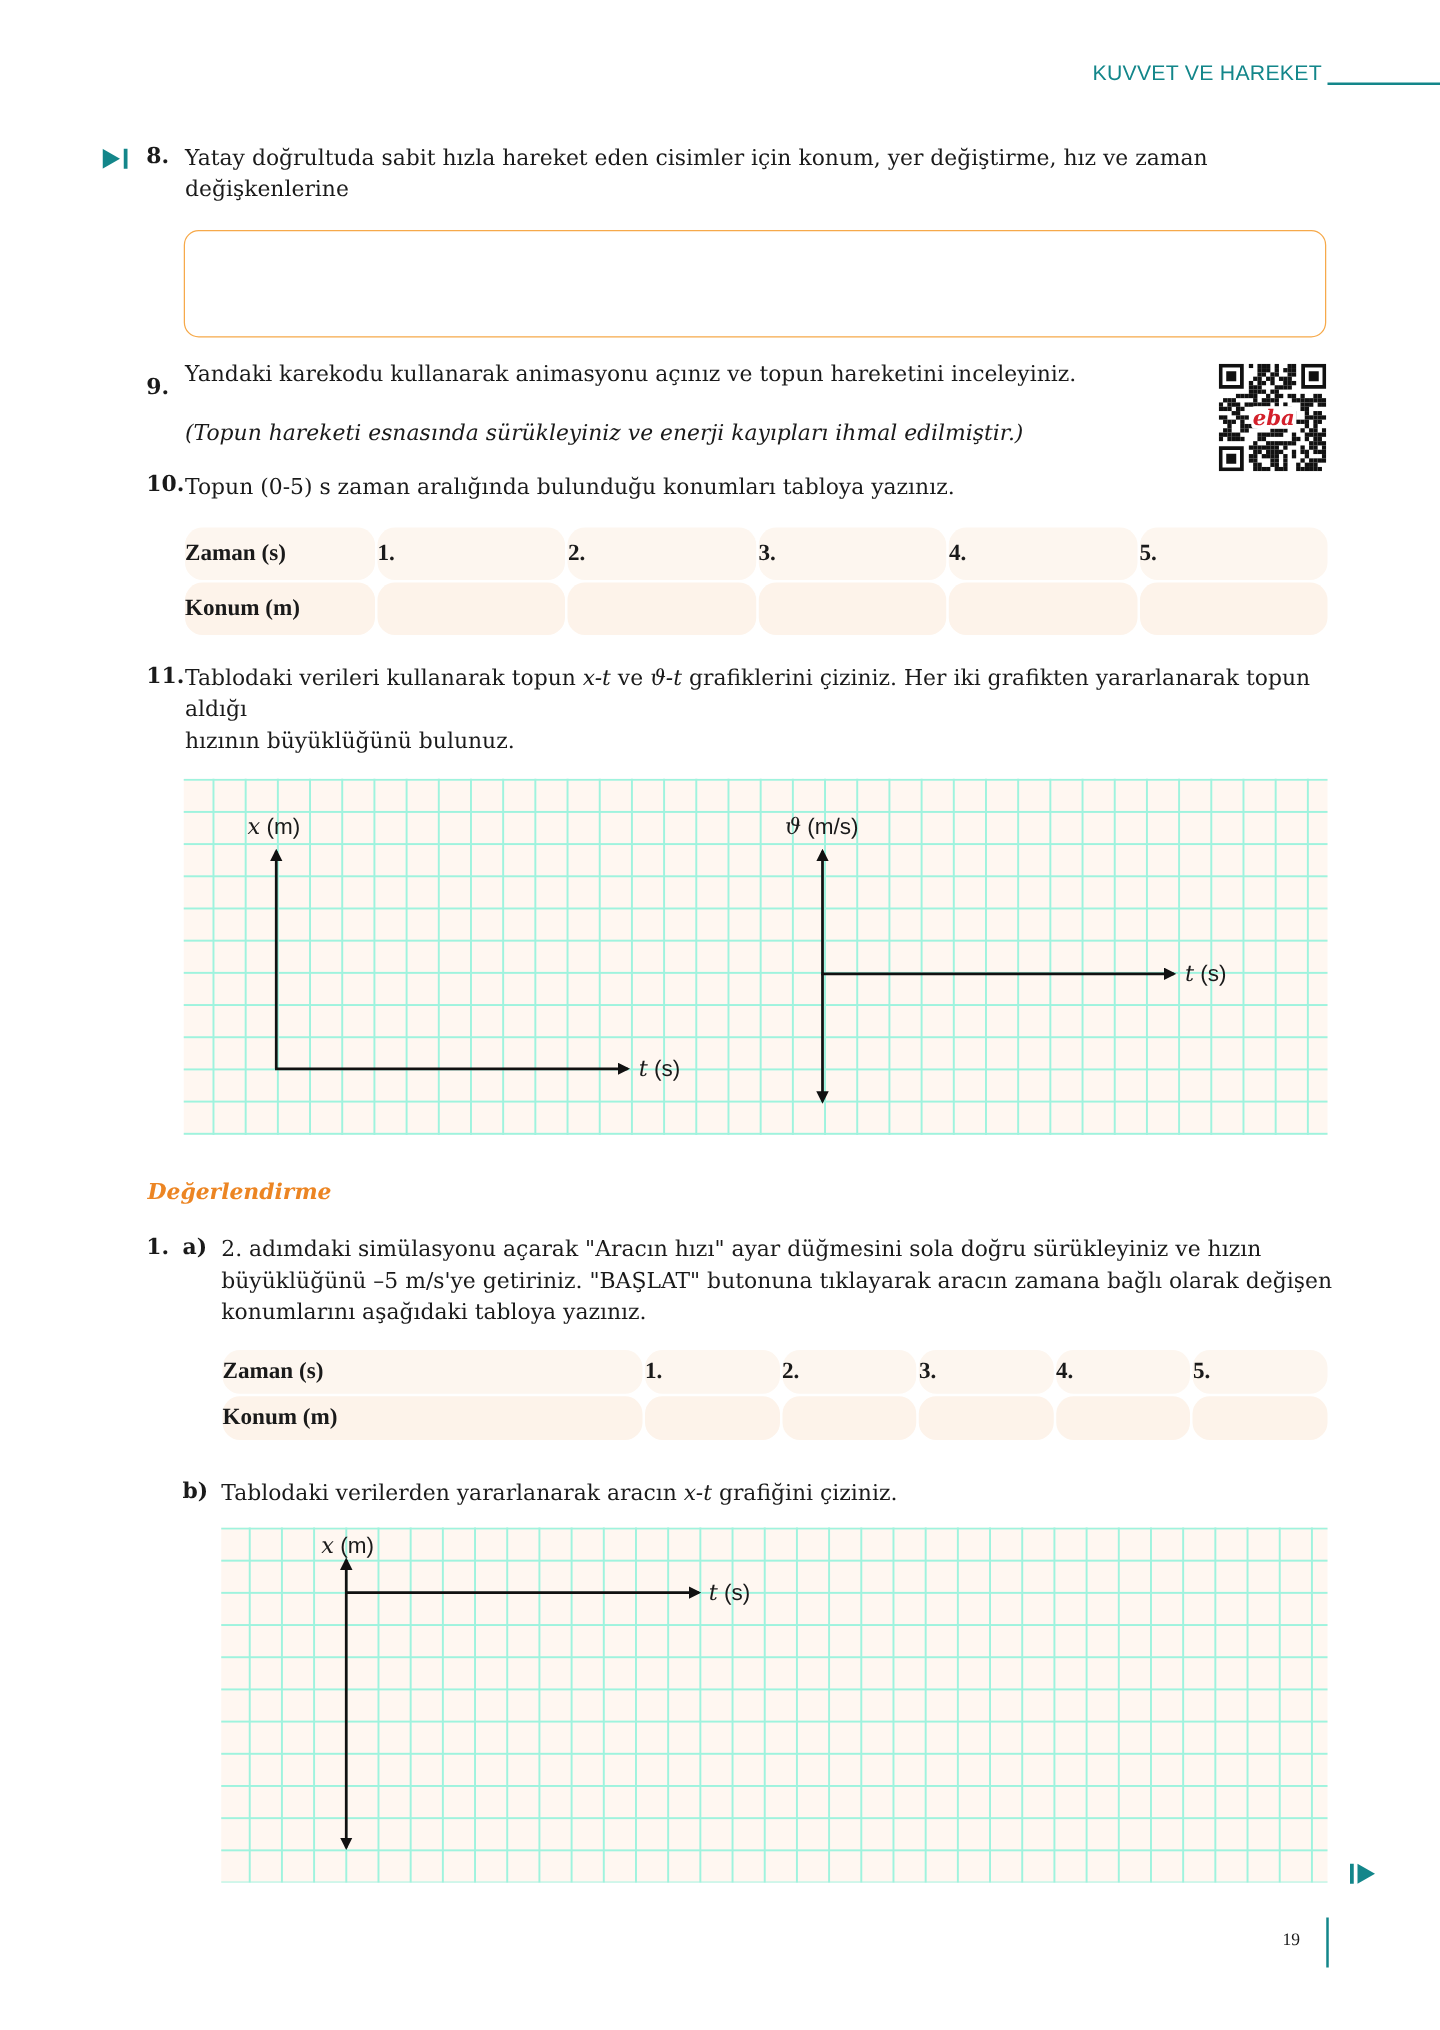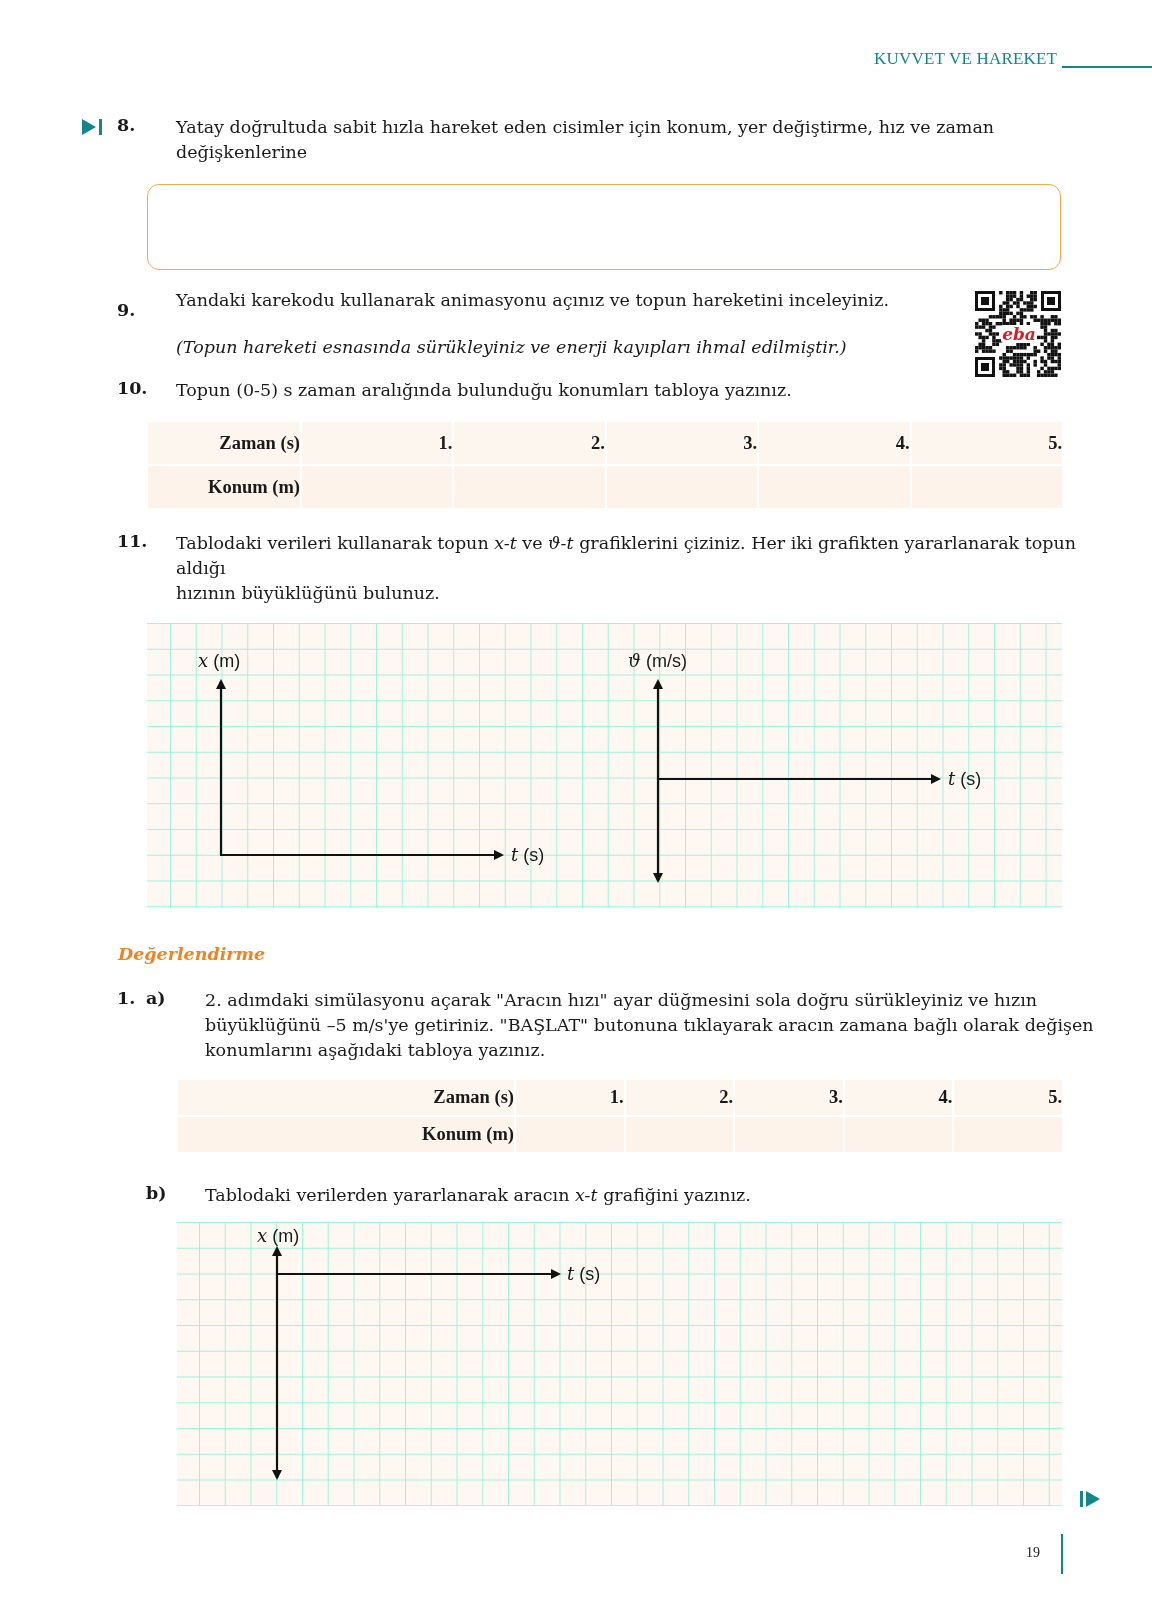--- a/index.html
+++ b/index.html
@@ -2,36 +2,36 @@
 <html><head>
 <meta charset="utf-8">
 <style>
   html, body { margin: 0; padding: 0; background: #ffffff; }
   body { width: 1152px; height: 1624px; position: relative; overflow: hidden;
          font-family: "DejaVu Serif", "Liberation Serif", serif; color: #1a1a1a; }
   .abs { position: absolute; }
 
   
   .chapter-title { left: 874px; top: 49px; font-size: 17px; color: #13868a; letter-spacing: 0.2px;
-                   font-family: Liberation Serif, serif; }
+                   font-family: Liberation Sans, sans-serif; }
   .chapter-rule { left: 1062px; top: 66px; width: 90px; height: 2px; background: #13868a; }
 
   
-  .q { font-family: "DejaVu Serif", serif; font-size: 17.5px; line-height: 25px; color: #1a1a1a; margin-left: 28px; }
+  .q { font-family: "DejaVu Serif", serif; font-size: 17.5px; line-height: 25px; color: #1a1a1a; }
   .q .it { font-style: italic; }
   .qnum { position: absolute; font-weight: bold; font-size: 17.5px; font-family: "DejaVu Serif", serif; }
 
   .start-marker { left: 82px; top: 118px; width: 22px; height: 18px; }
   .answer-box { left: 147px; top: 184px; width: 914px; height: 86px; border: 1.5px solid #f6a94a; border-radius: 12px; box-sizing: border-box; }
 
   .qr { left: 975px; top: 291px; width: 86px; height: 86px; }
 
   
   table.pos { border-collapse: separate; border-spacing: 2px 2px; position: absolute; font-family: "Liberation Serif", serif; font-weight: bold; font-size: 18.5px; }
-  table.pos td { background: #fdf3ea; text-align: right; vertical-align: middle; padding: 0; }
+  table.pos td { background: #fdf3ea; text-align: left; vertical-align: middle; padding: 0; border-radius: 14px; }
   table.pos tr.hdr td { background: #fdf6ef; }
 
   .grid { position: absolute; background-color: #fff7f1;
           background-image:
             linear-gradient(to right, #9ff3de 1.4px, transparent 1.4px),
             linear-gradient(to bottom, #9ff3de 1.4px, transparent 1.4px);
           background-size: 25.75px 25.75px; }
   .g1 { left: 147px; top: 623px; width: 915px; height: 285px; background-position: 23px 0px; }
   .g2 { left: 177px; top: 1222px; width: 885px; height: 284px; background-position: 22px 0px; }
   .grid svg { position: absolute; left: 0; top: 0; overflow: visible; }
@@ -453,21 +453,21 @@
     <td></td>
     <td></td>
     <td></td>
     <td></td>
     <td></td>
   </tr>
 </tbody>
   </table>
 
 <div class="qnum" style="left:146px; top:1183px;">b)</div>
-<div class="abs q" style="left:177px; top:1183px;"><span>Tablodaki verilerden yararlanarak aracın </span><span class="it">x-t</span><span> grafiğini yazınız.</span></div>
+<div class="abs q" style="left:177px; top:1183px;"><span>Tablodaki verilerden yararlanarak aracın </span><span class="it">x-t</span><span> grafiğini çiziniz.</span></div>
 
 <div class="grid g2">
   <svg width="885" height="284">
     <defs>
       <marker id="arr2" markerWidth="10" markerHeight="10" refX="8" refY="5" orient="auto" markerUnits="userSpaceOnUse">
         <path d="M0,0 L10,5 L0,10 z" fill="#111"></path>
       </marker>
     </defs>
     <line x1="100" y1="52" x2="100" y2="26" stroke="#111" stroke-width="2.2" marker-end="url(#arr2)"></line>
     <line x1="100" y1="52" x2="100" y2="256" stroke="#111" stroke-width="2.2" marker-end="url(#arr2)"></line>

